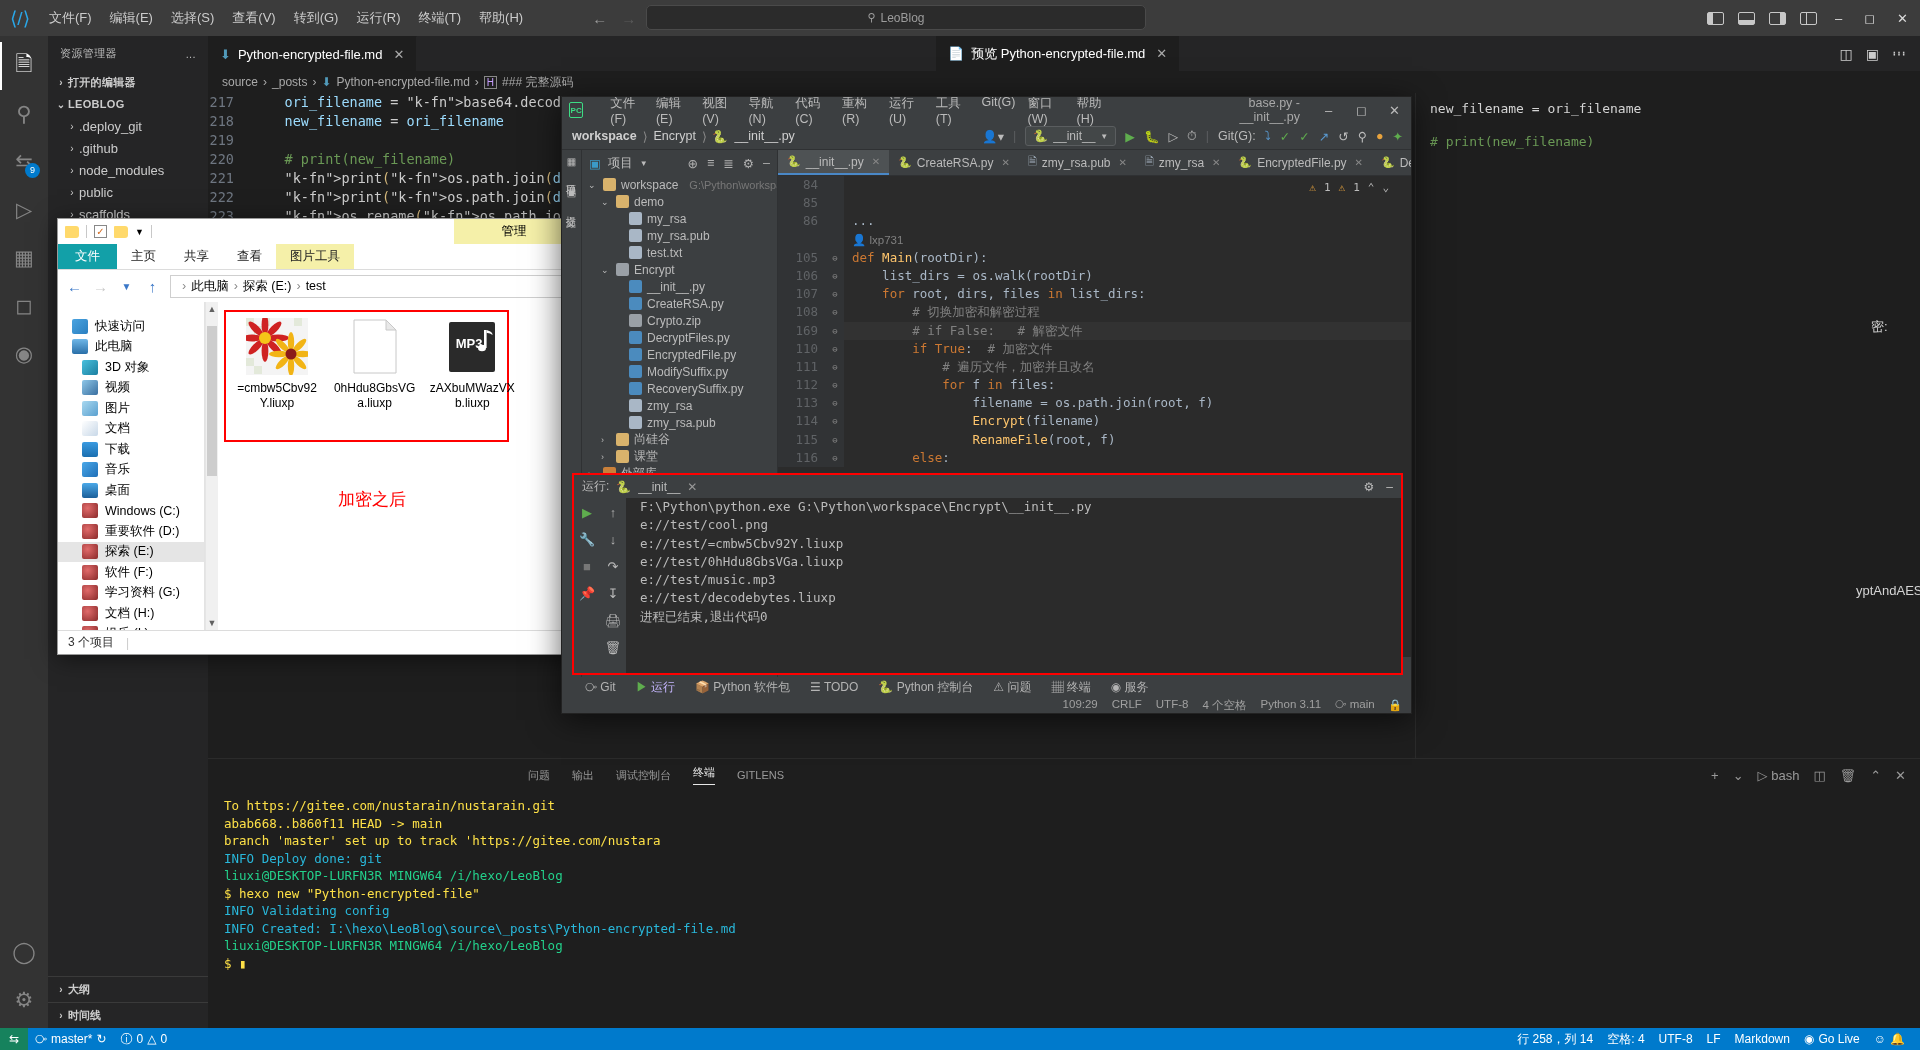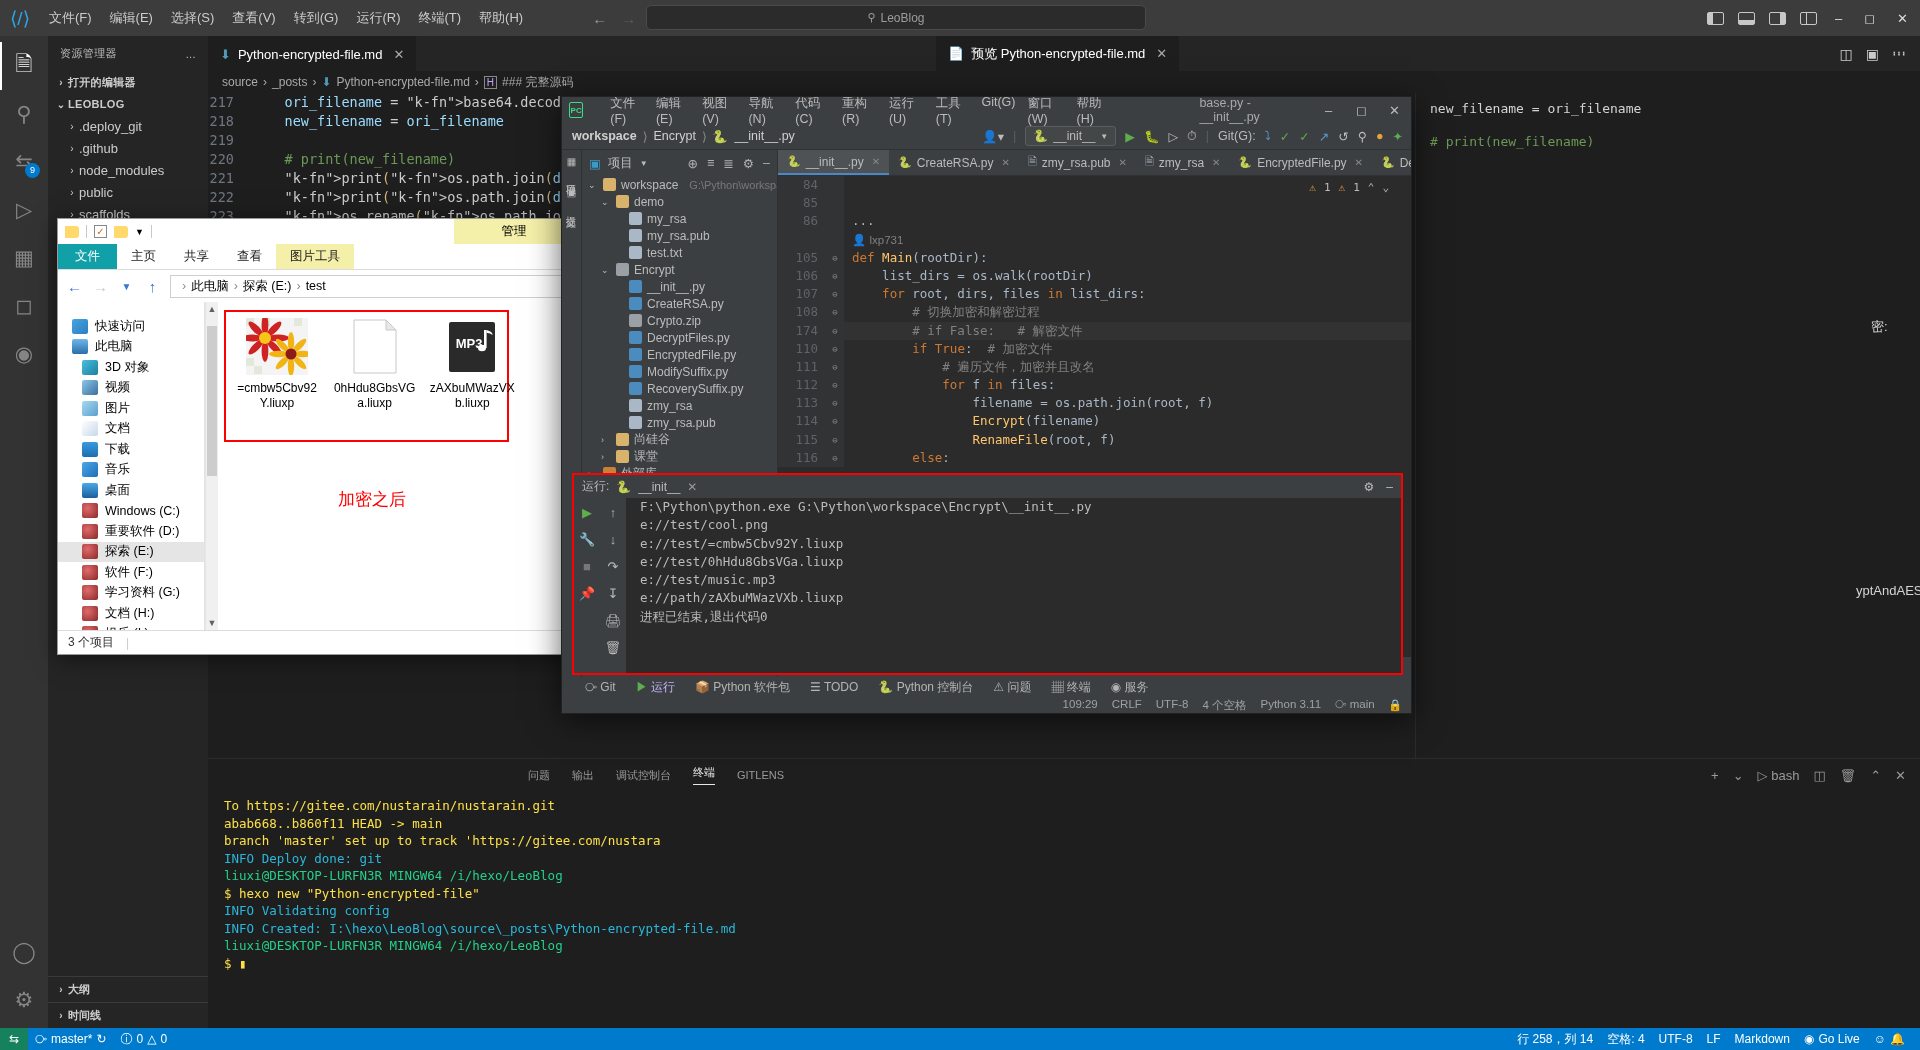--- a/index.html
+++ b/index.html
@@ -129,21 +129,21 @@
   .pycharm{
     position:absolute; left:561px; top:96px; width:851px; height:618px;
     background:#3c3f41; border:1px solid #222; box-shadow:0 6px 30px rgba(0,0,0,.6);
     color:#bbbbbb; font-size:12.5px; overflow:hidden;
   }
   .pc-title{ height:26px; display:flex; align-items:center; gap:12px; padding-left:7px; background:#3c3f41;}
   .pc-ico{ width:16px; height:16px; border:1.4px solid #3ddc84; color:#3ddc84; font-size:8px;
     display:flex; align-items:center; justify-content:center; border-radius:2px; margin-right:9px; font-weight:bold;}
   .pc-menu{ display:flex;}
   .pc-menu span{ padding:3px 6px; font-size:12.5px;}
-  .pc-doc{ margin-left:70px; color:#a9a9a9; font-size:12.5px;}
+  .pc-doc{ margin-left:70px; color:#a9a9a9; font-size:12.5px;text-align:right;}
   .pc-wbtn{ margin-left:auto; display:flex; gap:0; }
   .pc-wbtn span{ width:33px; height:26px; display:flex; align-items:center; justify-content:center; font-size:13px;}
   .pc-nav{ height:27px; display:flex; align-items:center; padding-left:10px; gap:6px; font-size:12.5px; border-bottom:1px solid #2f3133;}
   .pc-nav .crumb{ color:#cfcfcf;} .pc-nav .crumb.b{ font-weight:bold;}
   .pc-navright{ margin-left:auto; display:flex; align-items:center; gap:9px; padding-right:8px;}
   .runcfg{ border:1px solid #5a5d5f; border-radius:3px; height:20px; display:flex; align-items:center;
     gap:5px; padding:0 7px; font-size:12px; background:#434748;}
   .pc-body{ position:absolute; top:53px; left:0; right:0; bottom:36px; display:flex;}
   .pc-strip{ width:20px; background:#3c3f41; border-right:1px solid #2f3133; padding-top:6px;
     display:flex; flex-direction:column; align-items:center; gap:10px; font-size:10px;}
@@ -809,21 +809,21 @@
             <span>⌄</span>
           </div>
         <div class="pcl"><span class="pc-ln">84</span><span class="pc-gut"></span><span style="padding-left:8px;"><span class="p-txt"></span></span></div>
             <div class="pcl"><span class="pc-ln">85</span><span class="pc-gut"></span><span style="padding-left:8px;"><span class="p-txt"></span></span></div>
             <div class="pcl"><span class="pc-ln">86</span><span class="pc-gut"></span><span style="padding-left:8px;"><span class="p-txt">...</span></span></div>
             <div class="pcl"><span class="pc-ln"></span><span class="pc-gut"></span><span style="padding-left:8px;color:#808080;font-family:'Liberation Sans',sans-serif;font-size:11.5px;">👤 lxp731</span></div>
             <div class="pcl"><span class="pc-ln">105</span><span class="pc-gut">⊖</span><span style="padding-left:8px;"><span class="p-txt"><span class="p-kw">def</span> <span class="p-fn">Main</span>(rootDir):</span></span></div>
             <div class="pcl"><span class="pc-ln">106</span><span class="pc-gut">⊖</span><span style="padding-left:8px;"><span class="p-txt">    list_dirs = os.walk(rootDir)</span></span></div>
             <div class="pcl"><span class="pc-ln">107</span><span class="pc-gut">⊖</span><span style="padding-left:8px;"><span class="p-txt">    <span class="p-kw">for</span> root, dirs, files <span class="p-kw">in</span> list_dirs:</span></span></div>
             <div class="pcl"><span class="pc-ln">108</span><span class="pc-gut">⊖</span><span style="padding-left:8px;"><span class="p-cm">        # 切换加密和解密过程</span></span></div>
-            <div class="pcl hl"><span class="pc-ln">174</span><span class="pc-gut">⊖</span><span style="padding-left:8px;"><span class="p-cm">        # if False:   # 解密文件</span></span></div>
+            <div class="pcl hl"><span class="pc-ln">169</span><span class="pc-gut">⊖</span><span style="padding-left:8px;"><span class="p-cm">        # if False:   # 解密文件</span></span></div>
             <div class="pcl"><span class="pc-ln">110</span><span class="pc-gut">⊖</span><span style="padding-left:8px;"><span class="p-txt">        <span class="p-kw">if</span> <span class="p-kw">True</span>:  </span><span class="p-cm"># 加密文件</span></span></div>
             <div class="pcl"><span class="pc-ln">111</span><span class="pc-gut">⊖</span><span style="padding-left:8px;"><span class="p-cm">            # 遍历文件，加密并且改名</span></span></div>
             <div class="pcl"><span class="pc-ln">112</span><span class="pc-gut">⊖</span><span style="padding-left:8px;"><span class="p-txt">            <span class="p-kw">for</span> f <span class="p-kw">in</span> files:</span></span></div>
             <div class="pcl"><span class="pc-ln">113</span><span class="pc-gut">⊖</span><span style="padding-left:8px;"><span class="p-txt">                filename = os.path.join(root, f)</span></span></div>
             <div class="pcl"><span class="pc-ln">114</span><span class="pc-gut">⊖</span><span style="padding-left:8px;"><span class="p-txt">                <span class="p-fn">Encrypt</span>(filename)</span></span></div>
             <div class="pcl"><span class="pc-ln">115</span><span class="pc-gut">⊖</span><span style="padding-left:8px;"><span class="p-txt">                <span class="p-fn">RenameFile</span>(root, f)</span></span></div>
             <div class="pcl"><span class="pc-ln">116</span><span class="pc-gut">⊖</span><span style="padding-left:8px;"><span class="p-txt">        <span class="p-kw">else</span>:</span></span></div>
           </div>
         <div class="pc-crumb2">
           <span>Main()</span>
@@ -858,21 +858,21 @@
           <span>↧</span>
           <span>🖨</span>
           <span>🗑</span>
         </div>
         <div class="run-out" id="pc-run-out">
             <div>F:\Python\python.exe G:\Python\workspace\Encrypt\__init__.py</div>
             <div>e://test/cool.png</div>
             <div>e://test/=cmbw5Cbv92Y.liuxp</div>
             <div>e://test/0hHdu8GbsVGa.liuxp</div>
             <div>e://test/music.mp3</div>
-            <div>e://path/zAXbuMWazVXb.liuxp</div>
+            <div>e://test/decodebytes.liuxp</div>
             <div></div>
             <div>进程已结束,退出代码0</div>
           </div>
       </div>
     </div>
 
     <div class="pc-bottom">
       <span>⧂ <span>Git</span></span>
       <span style="color:#5fad4e">▶ <span style="color:#c4b5fd">运行</span></span>
       <span>📦 <span>Python 软件包</span></span>

